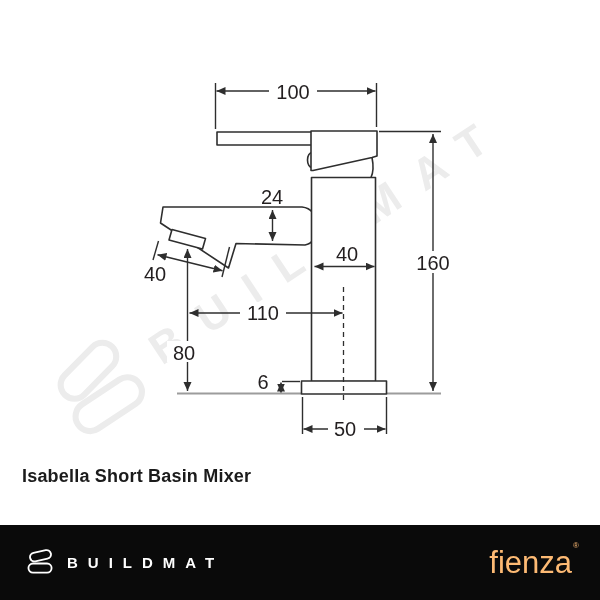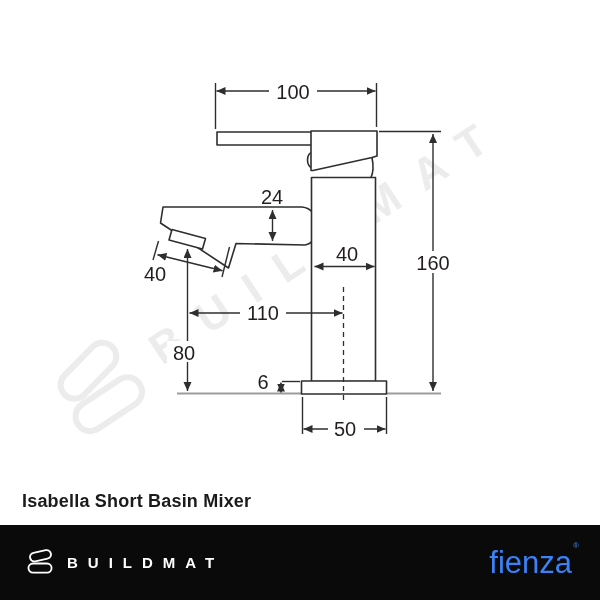--- a/index.html
+++ b/index.html
@@ -7,29 +7,29 @@
         font-family:"Liberation Sans",sans-serif;}
   
   .watermark{position:absolute;left:55px;top:345px;display:flex;align-items:center;gap:18px;
              transform:rotate(-33.5deg);transform-origin:45px 45px;pointer-events:none;}
   .watermark .wm-text{font-size:44px;font-weight:700;letter-spacing:24px;color:#ececec;white-space:nowrap;}
   .watermark svg{display:block;}
   
   .drawing{position:absolute;left:0;top:0;z-index:2;}
   .dim-text{font-family:"Liberation Sans",sans-serif;font-size:20px;fill:#231f20;}
   
-  .title{position:absolute;left:22px;top:491px;z-index:3;font-size:18px;font-weight:700;
+  .title{position:absolute;left:22px;top:466px;z-index:3;font-size:18px;font-weight:700;
          color:#1b1b1b;letter-spacing:.2px;}
   
   .footer{position:absolute;left:0;top:525px;width:600px;height:75px;background:#0a0a0a;z-index:4;
           display:flex;align-items:center;justify-content:space-between;box-sizing:border-box;
           padding:0 22px 0 26px;}
   .brand-left{display:flex;align-items:center;gap:12px;}
   .brand-left .bm-text{color:#fff;font-weight:700;font-size:15px;letter-spacing:10px;}
-  .brand-right{color:#3b82f6;font-size:31px;position:relative;line-height:1;margin-left:19px;}
+  .brand-right{color:#fdba74;font-size:31px;position:relative;line-height:1;margin-left:19px;}
   .brand-right sup{font-size:8px;position:relative;top:-14px;left:1px;}
 </style>
 </head>
 <body>
 
 <div class="page">
 
   <div class="watermark">
     <svg width="92" height="88" viewBox="0 0 30 28">
       <g fill="none" stroke="#ececec" stroke-width="2">

